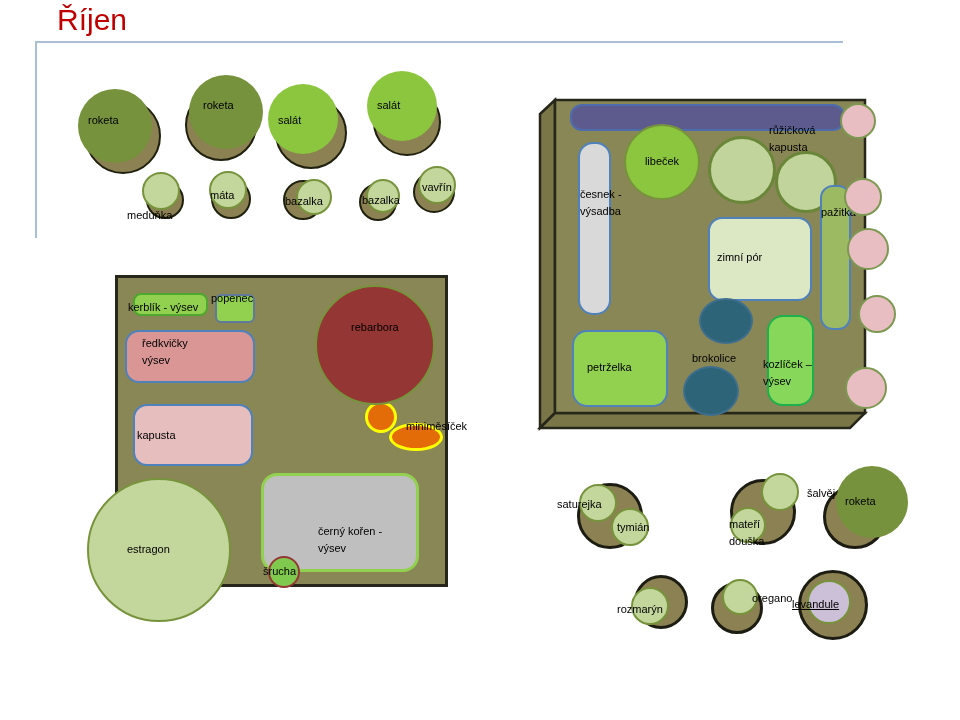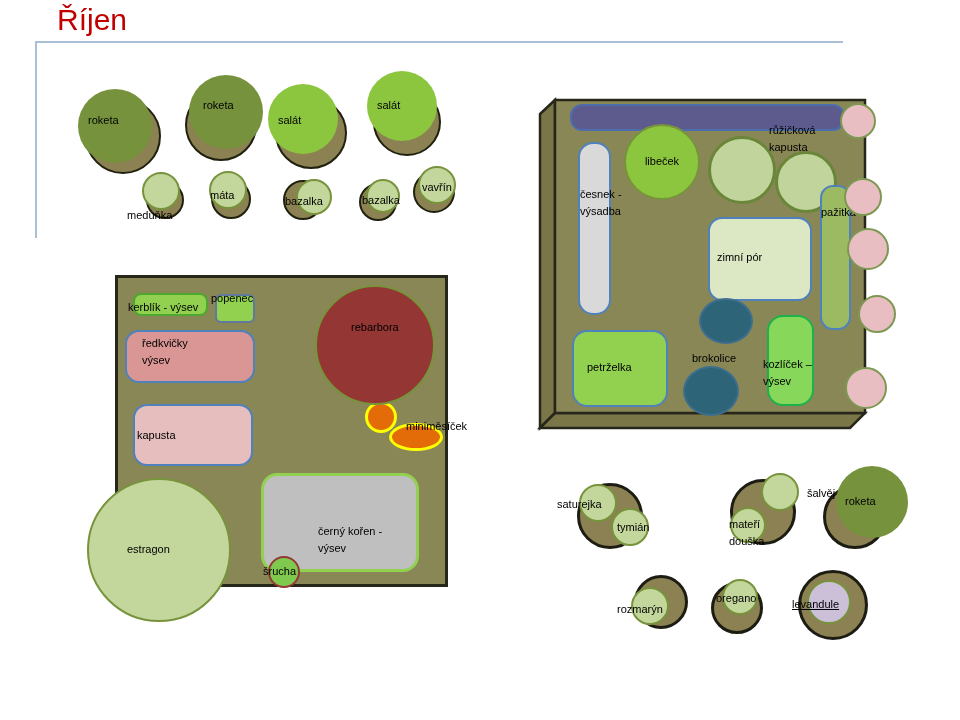--- a/index.html
+++ b/index.html
@@ -153,19 +153,19 @@
   <div class="circle olive" style="left:823px;top:485px;width:64px;height:64px;"></div>
   <div class="circle" style="left:836px;top:466px;width:72px;height:72px;background:#76923C;"></div>
   <div class="lbl" style="left:845px;top:493px;">roketa</div>
 
   <div class="circle olive" style="left:634px;top:575px;width:54px;height:54px;"></div>
   <div class="circle lightgreen" style="left:631px;top:587px;width:38px;height:38px;"></div>
   <div class="lbl" style="left:617px;top:601px;">rozmarýn</div>
 
   <div class="circle olive" style="left:711px;top:582px;width:52px;height:52px;"></div>
   <div class="circle lightgreen" style="left:722px;top:579px;width:36px;height:36px;"></div>
-  <div class="lbl" style="left:716px;top:590px;">oregano</div>
+  <div class="lbl" style="left:716px;top:590px;padding-left:36px;">oregano</div>
 
   <div class="circle olive" style="left:798px;top:570px;width:70px;height:70px;"></div>
   <div class="circle" style="left:807px;top:580px;width:44px;height:44px;background:#CCC0D9;border:2.5px solid #77933C;"></div>
   <div class="lbl" style="left:792px;top:596px;text-decoration:underline;">levandule</div>
 
 </div>
 
 </body></html>

